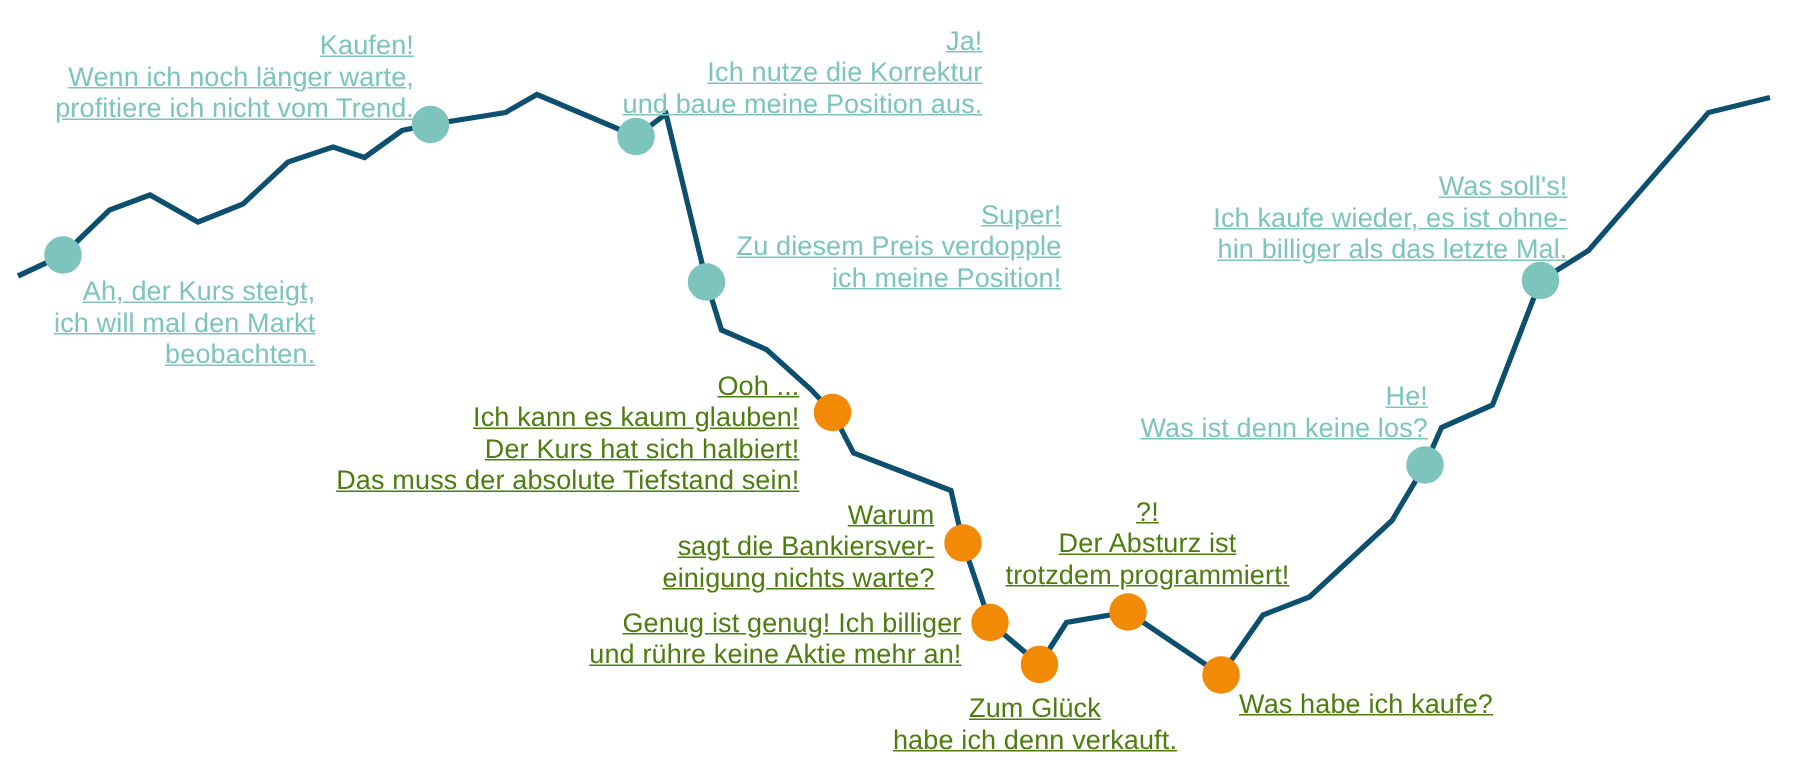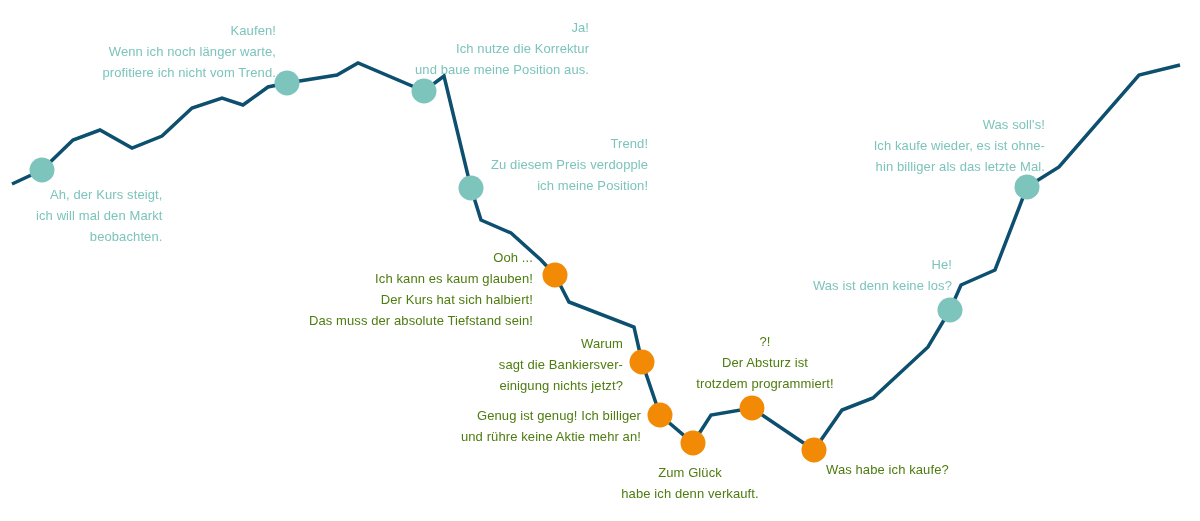--- a/index.html
+++ b/index.html
@@ -1,19 +1,19 @@
 <!DOCTYPE html>
 <html><head>
 <meta charset="utf-8">
 <style>
   html, body { margin: 0; padding: 0; background: #ffffff; }
   body { width: 1200px; height: 521px; position: relative; overflow: hidden;
          font-family: "Liberation Sans", "DejaVu Sans", sans-serif; }
   #chart-svg { position: absolute; left: 0; top: 0; }
-  .label { position: absolute; font-size: 13px; line-height: 21px; white-space: pre; letter-spacing: 0.1px; }
+  .label { position: absolute; font-size: 18px; line-height: 21px; white-space: pre; letter-spacing: 0.1px; text-decoration: underline; }
   .teal { color: #7cc4bc; }
   .orange { color: #4d7c0f; }
   .ra { text-align: right; }
   .ca { text-align: center; }
   .la { text-align: right; }
 </style>
 </head>
 <body>
 
 <svg id="chart-svg" width="1200" height="521" viewBox="0 0 1200 521">
@@ -36,30 +36,30 @@
 
 <div class="label teal la" style="left:36px; top:184px;">Ah, der Kurs steigt,
 ich will mal den Markt
 beobachten.</div>
 <div class="label teal ra" style="right:924px; top:20px;">Kaufen!
 Wenn ich noch länger warte,
 profitiere ich nicht vom Trend.</div>
 <div class="label teal la" style="left:415px; top:17px;">Ja!
 Ich nutze die Korrektur
 und baue meine Position aus.</div>
-<div class="label teal la" style="left:491px; top:133px;">Trend!
+<div class="label teal la" style="left:491px; top:133px;">Super!
 Zu diesem Preis verdopple
 ich meine Position!</div>
 <div class="label orange ra" style="right:667px; top:247px;">Ooh ...
 Ich kann es kaum glauben!
 Der Kurs hat sich halbiert!
 Das muss der absolute Tiefstand sein!</div>
 <div class="label orange ra" style="right:577px; top:333px;">Warum
 sagt die Bankiersver-
-einigung nichts jetzt?</div>
+einigung nichts warte?</div>
 <div class="label orange ra" style="right:559px; top:405px;">Genug ist genug! Ich billiger
 und rühre keine Aktie mehr an!</div>
 <div class="label orange ca" style="left:590px; width:200px; top:462px;">Zum Glück
 habe ich denn verkauft.</div>
 <div class="label orange ca" style="left:660px; width:210px; top:331px;">?!
 Der Absturz ist
 trotzdem programmiert!</div>
 <div class="label orange la" style="left:826px; top:459px;">Was habe ich kaufe?</div>
 <div class="label teal ra" style="right:248px; top:254px;">He!
 Was ist denn keine los?</div>

